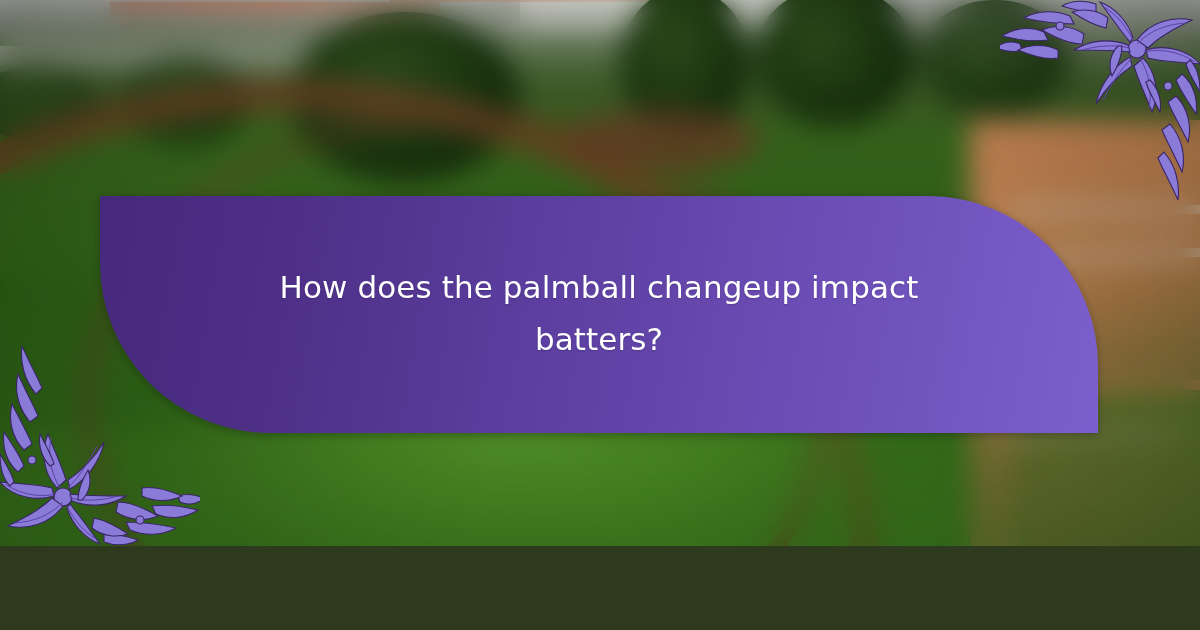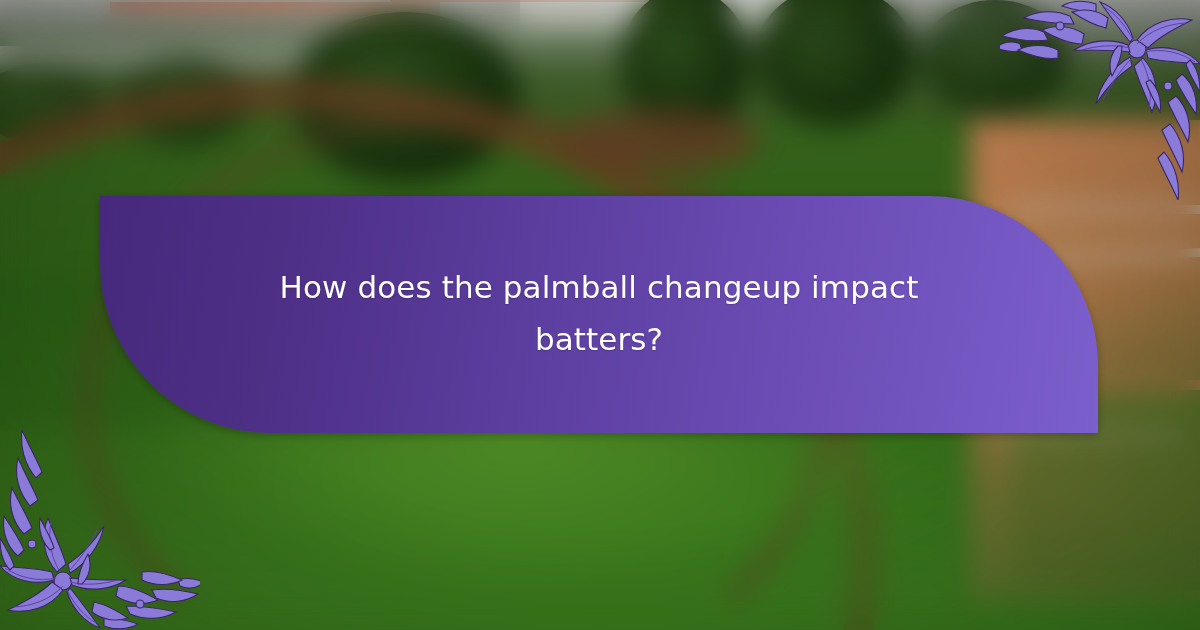--- a/index.html
+++ b/index.html
@@ -3,21 +3,21 @@
 <meta charset="utf-8">
 <style>
   html, body {
     margin: 0;
     padding: 0;
     background: #2d3a1e;
   }
   #stage {
     position: relative;
     width: 1200px;
-    height: 630px;
+    height: 546px;
     overflow: hidden;
     font-family: "DejaVu Sans", sans-serif;
   }
 
   
   .bg-layer {
     position: absolute;
     inset: -40px;
     overflow: hidden;
   }

